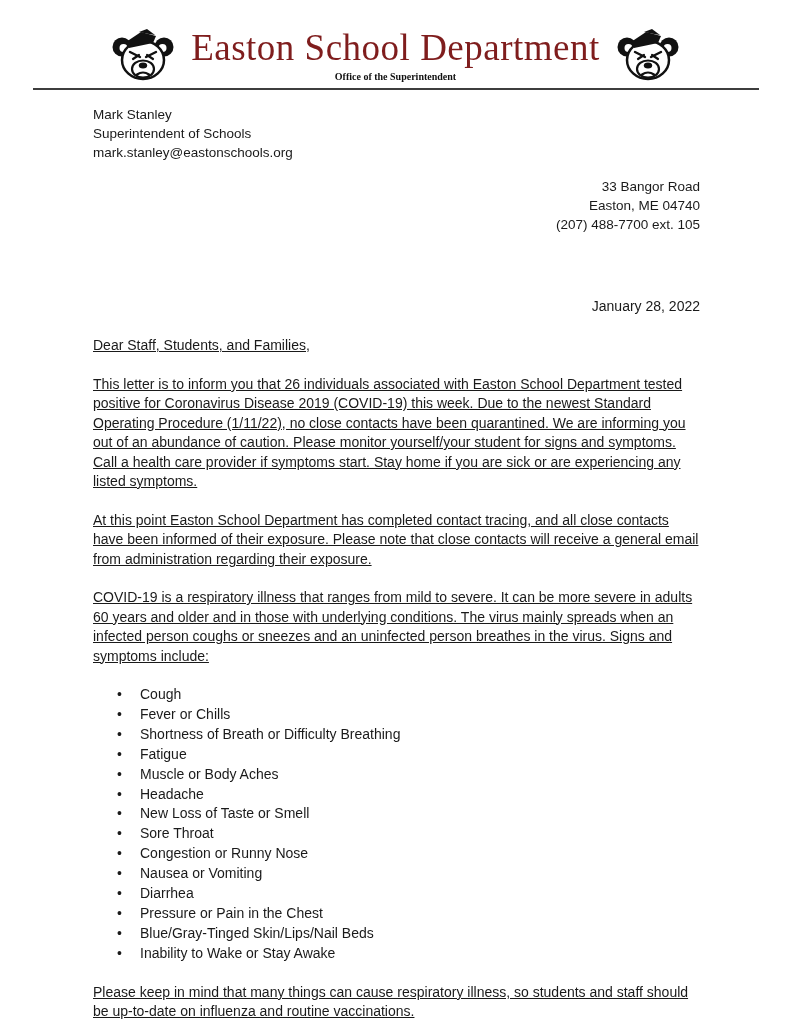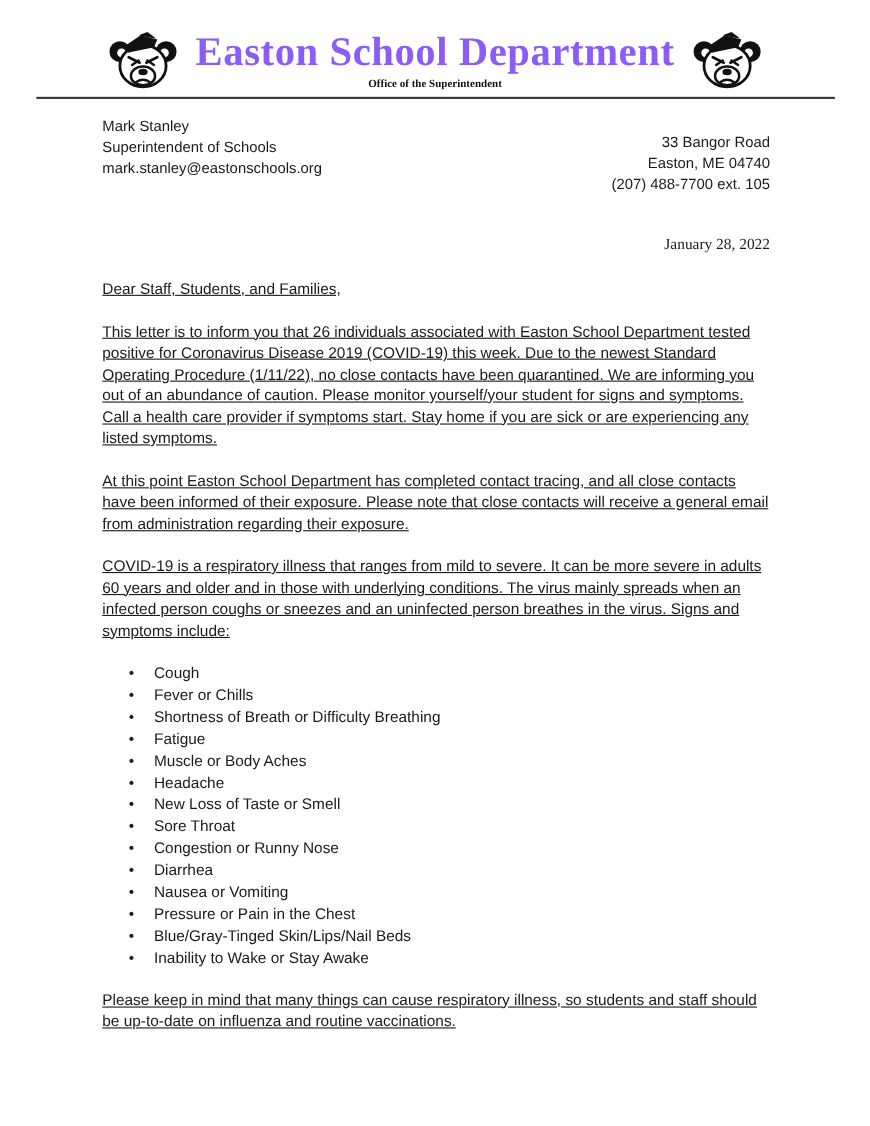--- a/index.html
+++ b/index.html
@@ -30,24 +30,24 @@
     width: 64px;
     height: 58px;
     flex: 0 0 auto;
   }
   .title-block {
     text-align: center;
     padding: 0 2px;
   }
   .org-title {
     font-family: "Liberation Serif", serif;
-    font-weight: 700;
+    font-weight: 400;
     font-size: 37px;
     line-height: 40px;
-    color: #8b5cf6;
+    color: #7f1d1d;
     letter-spacing: 0.5px;
     white-space: nowrap;
   }
   .org-subtitle {
     font-family: "Liberation Serif", serif;
     font-weight: 700;
     font-size: 10px;
     margin-top: 3px;
     color: #101010;
   }
@@ -57,29 +57,29 @@
     margin: 4px 32px 0 33px;
   }
 
   
   .contact-row {
     display: flex;
     justify-content: space-between;
     margin: 15px 91px 0 93px;
     font-size: 13.5px;
     line-height: 19px;
+    flex-direction: column;
   }
   .contact-col.right { text-align: right; margin-top: 15px; }
 
   
   .letter-date {
-    margin: 38px 91px 0 93px;
+    margin: 64px 91px 0 93px;
     text-align: right;
     font-size: 14px;
-    font-family: Liberation Serif, serif;
   }
   .letter-body {
     margin: 22px 91px 0 93px;
     font-size: 14px;
     line-height: 19.5px;
   }
   .letter-body p { margin-bottom: 19px; text-decoration: underline; }
   .salutation { margin-bottom: 19px; }
 
   ul.symptoms {
@@ -180,22 +180,22 @@
     <ul class="symptoms">
       <li>Cough</li>
       <li>Fever or Chills</li>
       <li>Shortness of Breath or Difficulty Breathing</li>
       <li>Fatigue</li>
       <li>Muscle or Body Aches</li>
       <li>Headache</li>
       <li>New Loss of Taste or Smell</li>
       <li>Sore Throat</li>
       <li>Congestion or Runny Nose</li>
+      <li>Nausea or Vomiting</li>
       <li>Diarrhea</li>
-      <li>Nausea or Vomiting</li>
       <li>Pressure or Pain in the Chest</li>
       <li>Blue/Gray-Tinged Skin/Lips/Nail Beds</li>
       <li>Inability to Wake or Stay Awake</li>
     </ul>
 
     <p>Please keep in mind that many things can cause respiratory illness, so students and staff should be up-to-date on influenza and routine vaccinations.</p>
   </div>
 
 </div>
 

